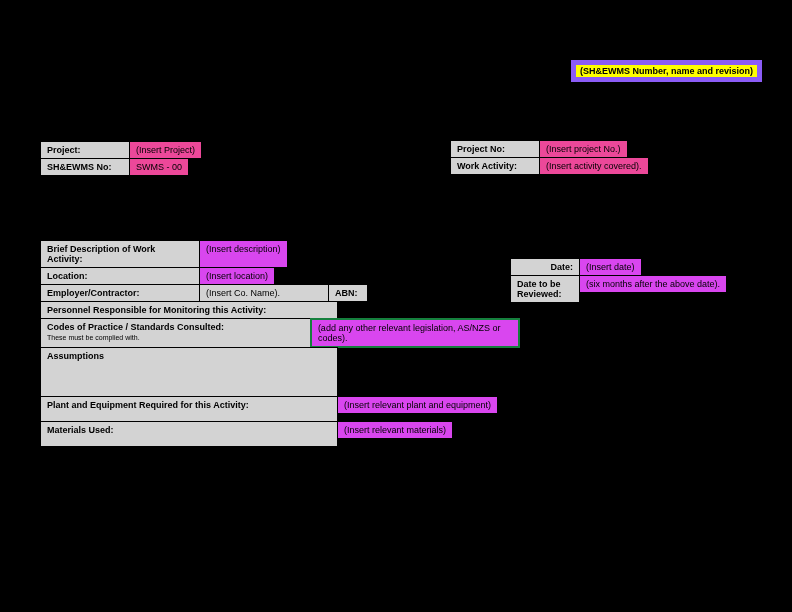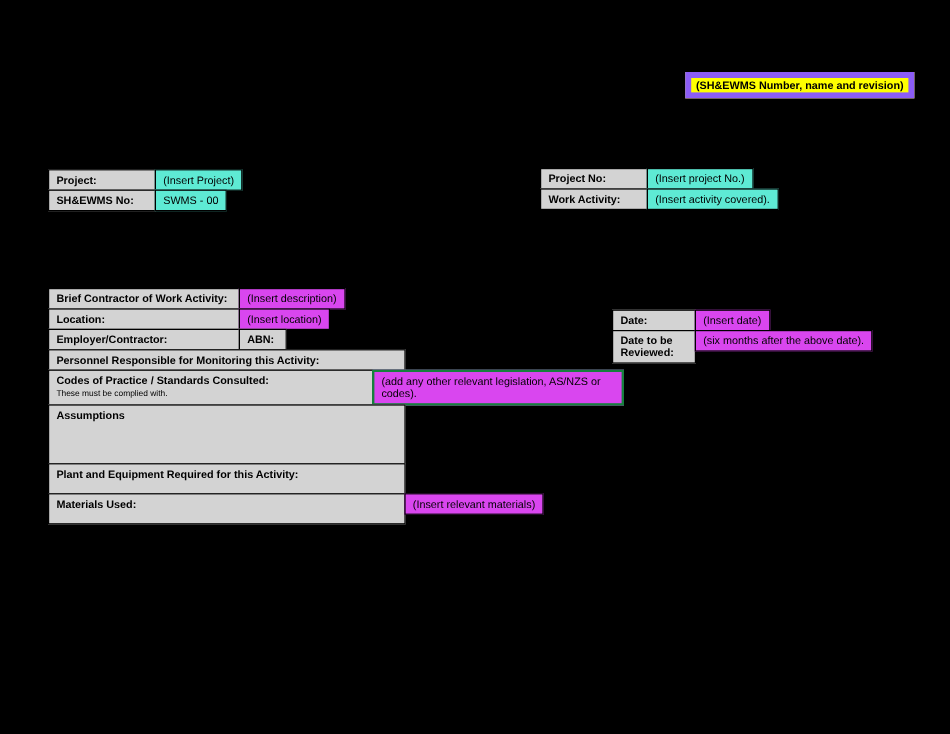--- a/index.html
+++ b/index.html
@@ -28,21 +28,21 @@
   }
   .label-cell {
     background: #d3d3d3;
     border: 1px solid #000;
     padding: 3px 6px;
     font-weight: bold;
     display: inline-block;
     vertical-align: top;
   }
   .value-hl {
-    background: #5eead4;
+    background: #ec4899;
     border: 1px solid #000;
     padding: 3px 6px;
     display: inline-block;
     vertical-align: top;
     margin-left: -1px;
   }
   .row { margin-bottom: -1px; display: flex; }
   .subtext {
     font-weight: normal;
     font-size: 7px;
@@ -76,55 +76,57 @@
     <div class="value-hl">(Insert project No.)</div>
   </div>
   <div class="row">
     <div class="label-cell" style="width:90px;">Work Activity:</div>
     <div class="value-hl">(Insert activity covered).</div>
   </div>
 </div>
 
 <div style="position:absolute; top:240px; left:40px; width:480px;">
   <div class="flex-row" style="margin-top:0;">
-    <div class="cell gray" style="width:160px; font-weight:bold;">Brief Contractor of Work Activity:</div>
+    <div class="cell gray" style="width:160px; font-weight:bold;">Brief Description of Work Activity:</div>
     <div class="cell yellow" style="margin-left:-1px;">(Insert description)</div>
   </div>
   <div class="flex-row">
     <div class="cell gray" style="width:160px; font-weight:bold;">Location:</div>
     <div class="cell yellow" style="margin-left:-1px;">(Insert location)</div>
   </div>
   <div class="flex-row">
     <div class="cell gray" style="width:160px; font-weight:bold;">Employer/Contractor:</div>
+    <div class="cell gray" style="width:130px; margin-left:-1px;">(Insert Co. Name).</div>
     <div class="cell gray" style="width:40px; margin-left:-1px; font-weight:bold;">ABN:</div>
   </div>
   <div class="flex-row">
     <div class="cell gray" style="width:298px; font-weight:bold;">Personnel Responsible for Monitoring this Activity:</div>
   </div>
   <div class="flex-row">
     <div class="cell gray" style="width:298px;">
       <span style="font-weight:bold;">Codes of Practice / Standards Consulted:</span><br>
       <span class="subtext">These must be complied with.</span>
     </div>
     <div class="cell yellow" style="margin-left:-1px; align-self:center; border:2px solid #15803d;">(add any other relevant legislation, AS/NZS or codes).</div>
   </div>
   <div class="flex-row">
     <div class="cell gray" style="width:298px; height:50px; font-weight:bold;">Assumptions</div>
   </div>
   <div class="flex-row">
     <div class="cell gray" style="width:298px; font-weight:bold; height:26px;">Plant and Equipment Required for this Activity:</div>
+    <div class="cell yellow" style="margin-left:-1px; align-self:flex-start;">(Insert relevant plant and equipment)</div>
   </div>
   <div class="flex-row">
     <div class="cell gray" style="width:298px; font-weight:bold; height:26px;">Materials Used:</div>
     <div class="cell yellow" style="margin-left:-1px; align-self:flex-start;">(Insert relevant materials)</div>
   </div>
 </div>
 
 <div style="position:absolute; top:258px; left:510px;">
   <div class="flex-row" style="margin-top:0;">
-    <div class="cell gray" style="width:70px; font-weight:bold;">Date:</div>
+    <div class="cell gray" style="width:70px; font-weight:bold;text-align:right;">Date:</div>
     <div class="cell yellow" style="margin-left:-1px;">(Insert date)</div>
   </div>
   <div class="flex-row">
     <div class="cell gray" style="width:70px; font-weight:bold;">Date to be Reviewed:</div>
     <div class="cell yellow" style="margin-left:-1px; align-self:flex-start;">(six months after the above date).</div>
   </div>
 </div>
 
 </body></html>

